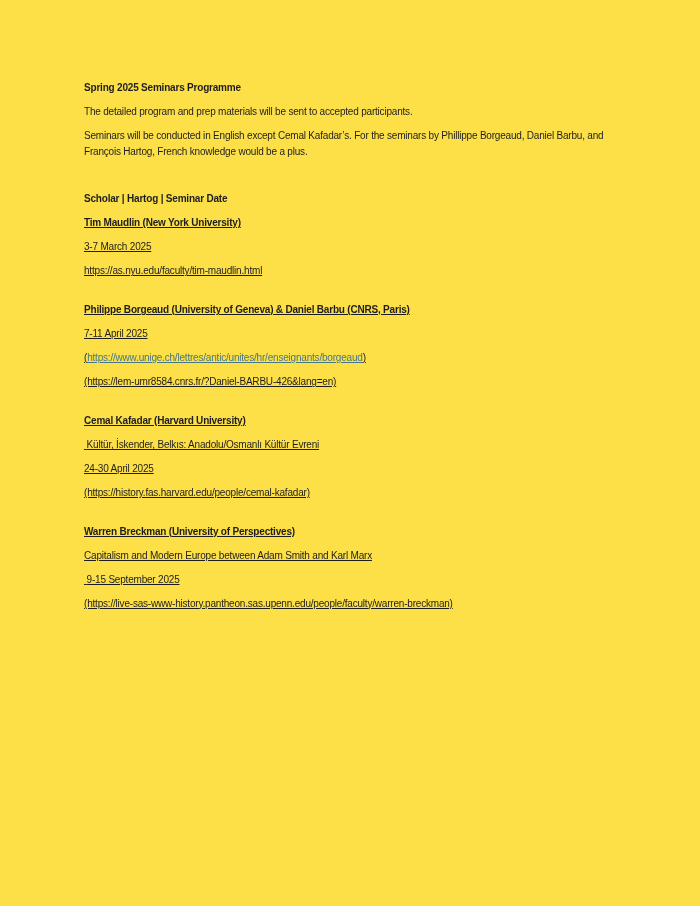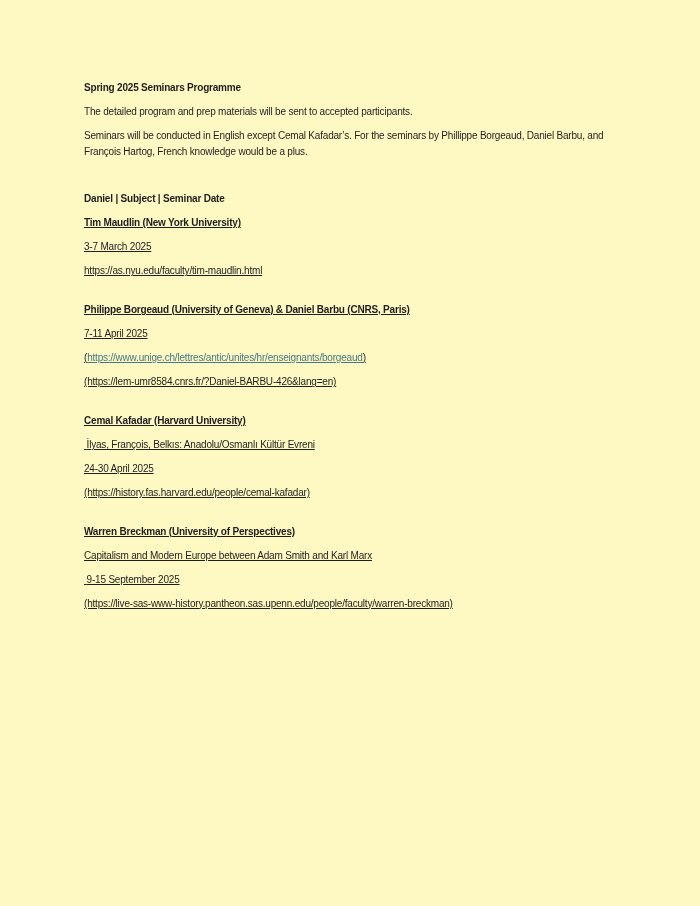--- a/index.html
+++ b/index.html
@@ -8,21 +8,21 @@
     padding: 0;
     width: 700px;
     height: 906px;
     background: #ffffff;
     overflow: hidden;
   }
   .page {
     position: relative;
     width: 700px;
     height: 906px;
-    background: #fef9c3;
+    background: #fde047;
     font-family: "Liberation Sans", "DejaVu Sans", sans-serif;
     color: #1e1e1e;
   }
   .content {
     position: absolute;
     left: 84px;
     top: 80px;
     width: 524px;
   }
   .content p {
@@ -46,38 +46,38 @@
 </head>
 <body>
 
 <div class="page">
   <div class="content">
 
     <p class="b">Spring 2025 Seminars Programme</p>
     <p>The detailed program and prep materials will be sent to accepted participants.</p>
     <p class="intro-end">Seminars will be conducted in English except Cemal Kafadar’s. For the seminars by Phillippe Borgeaud, Daniel Barbu, and François Hartog, French knowledge would be a plus.</p>
 
-    <p class="b">Daniel | Subject | Seminar Date</p>
+    <p class="b">Scholar | Hartog | Seminar Date</p>
 
     <div class="seminar">
       <p class="b">Tim Maudlin (New York University)</p>
       <p>3-7 March 2025</p>
       <p>https://as.nyu.edu/faculty/tim-maudlin.html</p>
     </div>
 
     <div class="seminar">
       <p class="b">Philippe Borgeaud (University of Geneva) &amp; Daniel Barbu (CNRS, Paris)</p>
       <p>7-11 April 2025</p>
       <p><span>(</span><a class="link" href="#">https://www.unige.ch/lettres/antic/unites/hr/enseignants/borgeaud</a><span>)</span></p>
       <p>(https://lem-umr8584.cnrs.fr/?Daniel-BARBU-426&amp;lang=en)</p>
     </div>
 
     <div class="seminar">
       <p class="b">Cemal Kafadar (Harvard University)</p>
-      <p> İlyas, François, Belkıs: Anadolu/Osmanlı Kültür Evreni</p>
+      <p> Kültür, İskender, Belkıs: Anadolu/Osmanlı Kültür Evreni</p>
       <p>24-30 April 2025</p>
       <p>(https://history.fas.harvard.edu/people/cemal-kafadar)</p>
     </div>
 
     <div class="seminar">
       <p class="b">Warren Breckman (University of Perspectives)</p>
       <p>Capitalism and Modern Europe between Adam Smith and Karl Marx</p>
       <p> 9-15 September 2025</p>
       <p>(https://live-sas-www-history.pantheon.sas.upenn.edu/people/faculty/warren-breckman)</p>
     </div>

